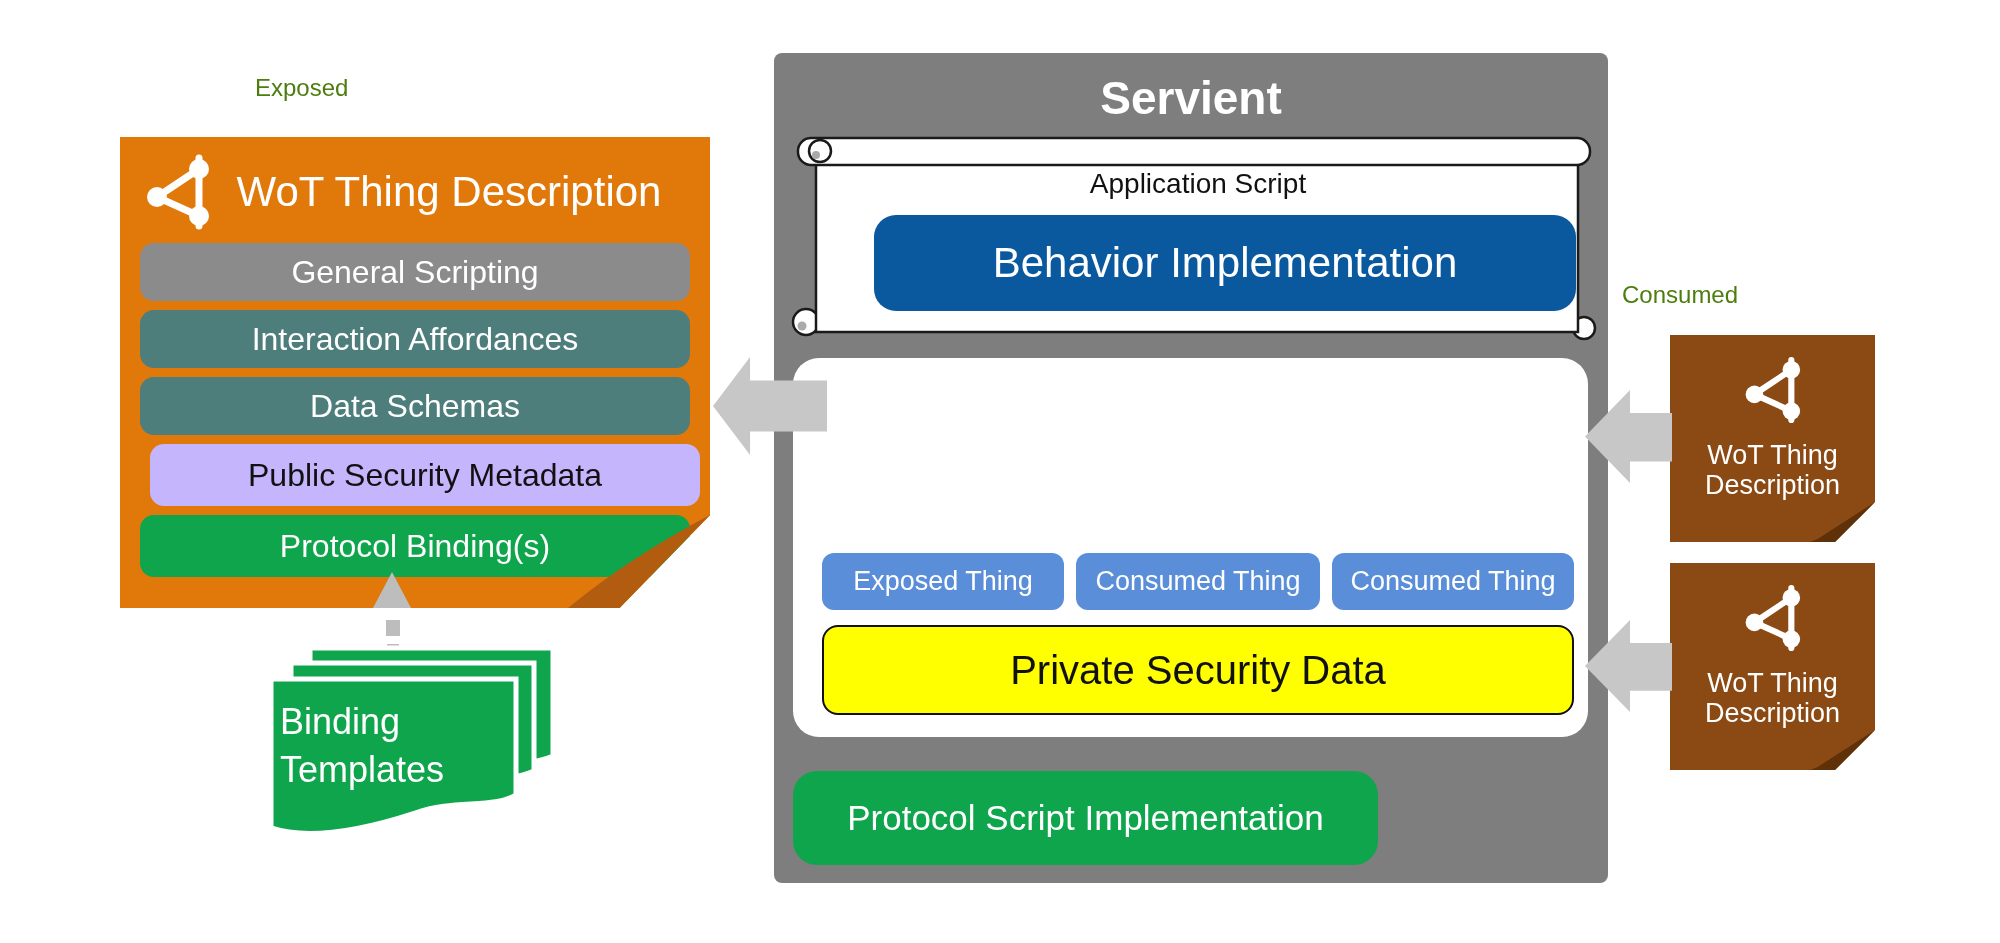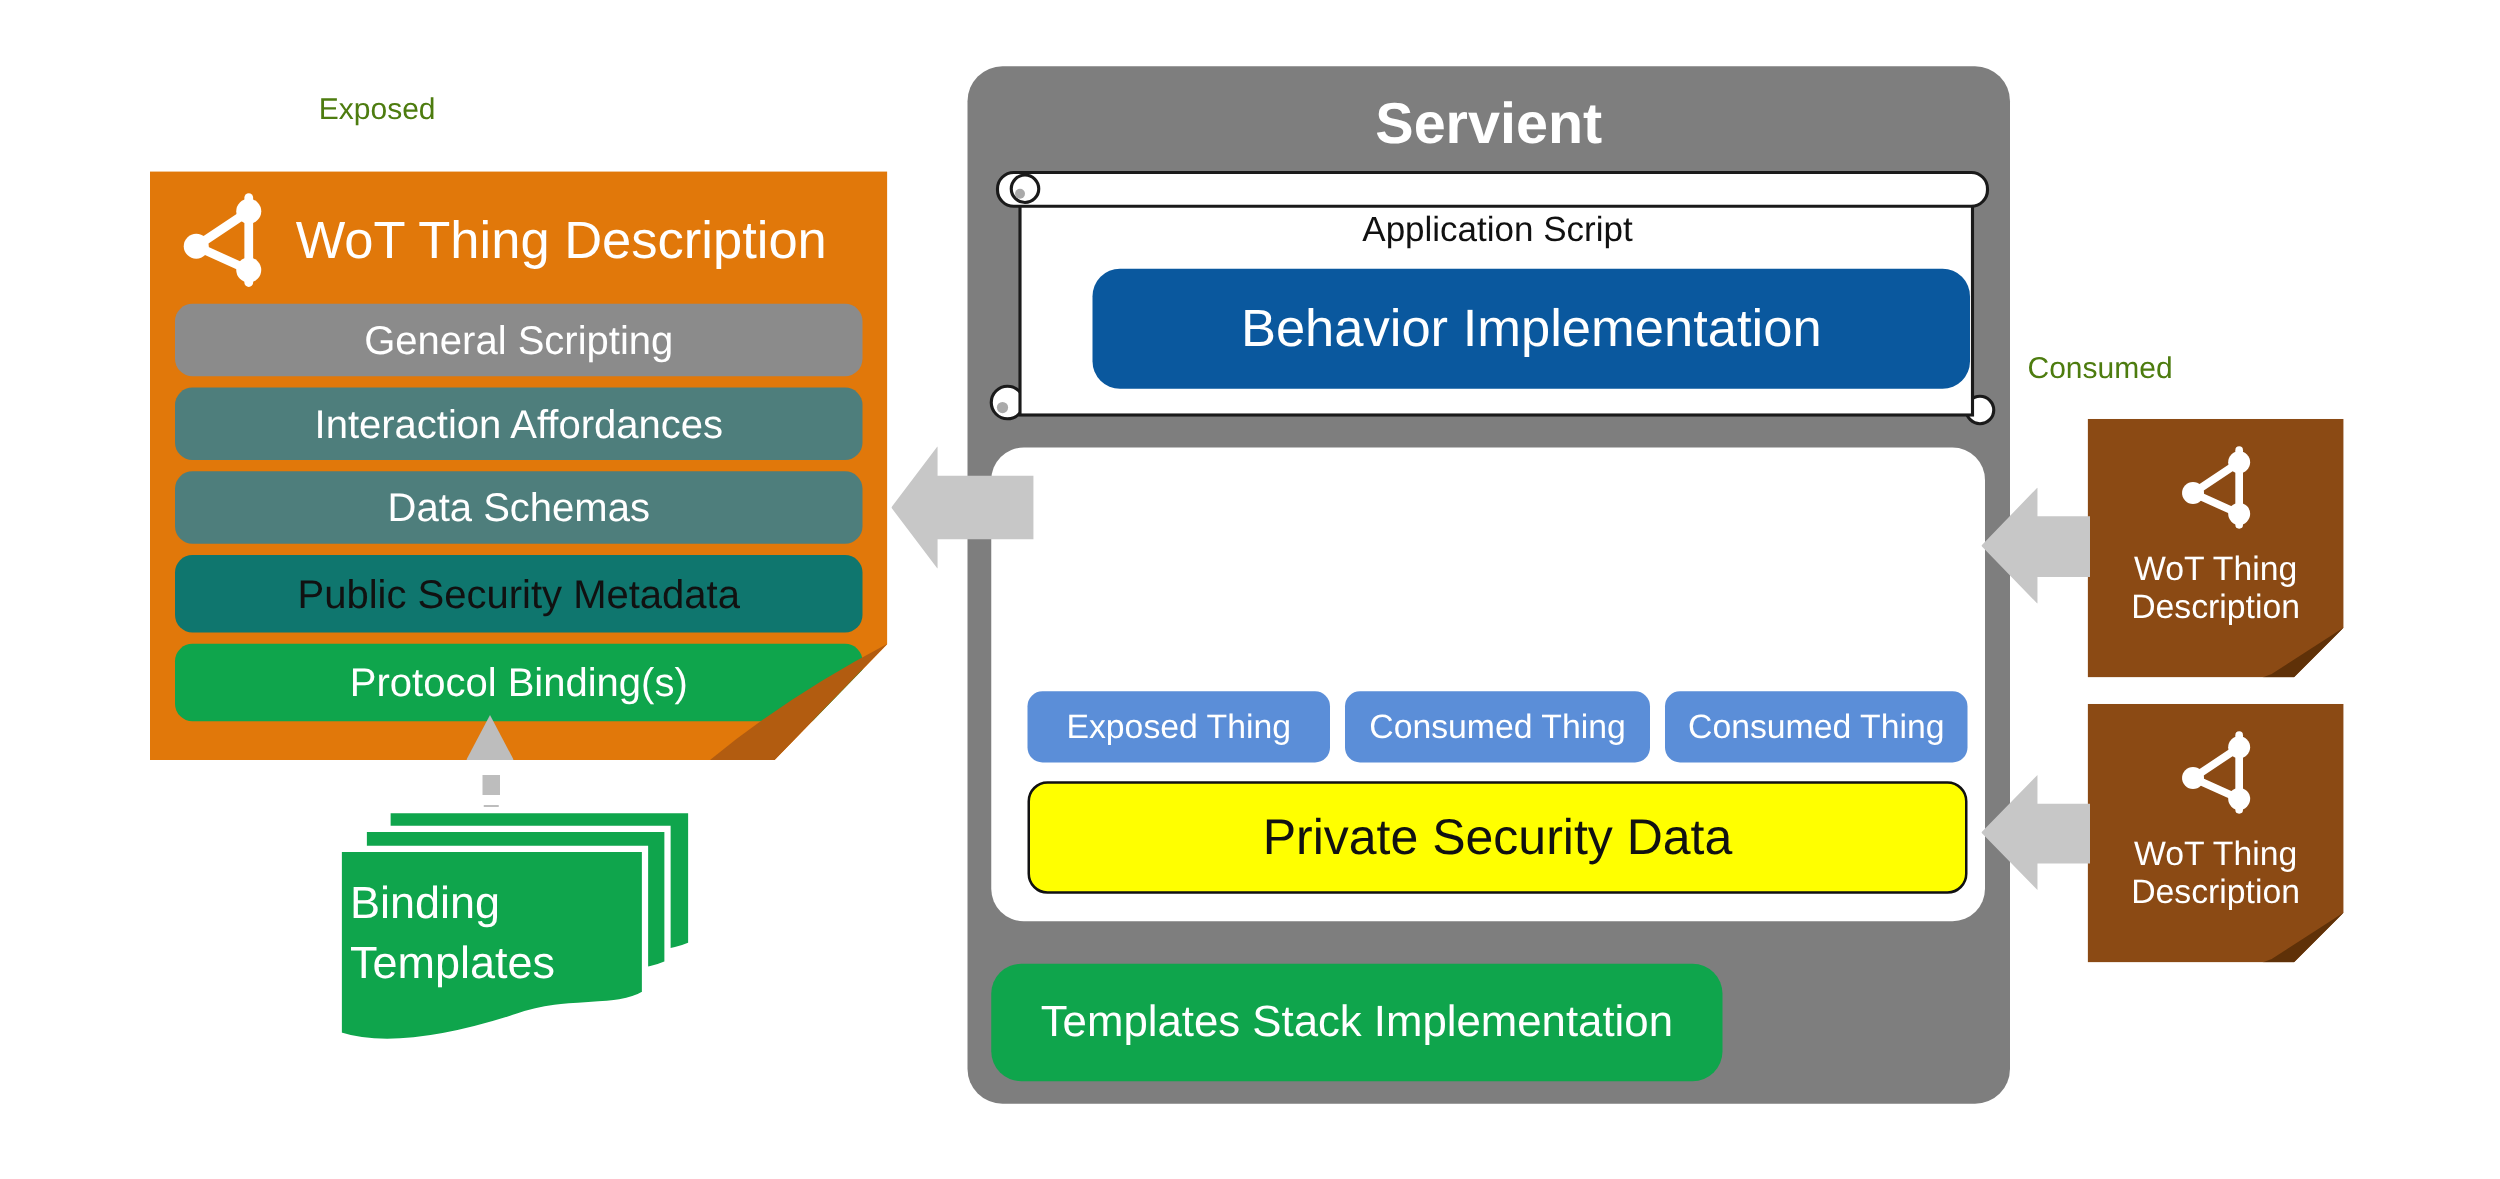--- a/index.html
+++ b/index.html
@@ -45,21 +45,21 @@
   #dash-head{left:373px;top:572px;width:38px;height:36px;clip-path:polygon(50% 0,100% 100%,0 100%);}
   #dash-1{left:386px;top:620px;width:14px;height:16px;}
   #dash-2{left:387px;top:644px;width:12px;height:5px;}
 
   
   #sheets-svg{left:250px;top:640px;}
   .sheet{fill:var(--c-green,#0fa54c);stroke:#fff;stroke-width:5;}
   #binding-label{left:280px;top:698px;width:228px;font-size:36px;line-height:1.32;color:#fff;}
 
   
-  #servient{left:774px;top:53px;width:834px;height:830px;border-radius:28px;background:var(--c-servient,#7e7e7e);}
+  #servient{left:774px;top:53px;width:834px;height:830px;border-radius:8px;background:var(--c-servient,#7e7e7e);}
   #servient-title{position:absolute;left:0;top:18px;width:100%;text-align:center;font-size:46px;font-weight:bold;color:#fff;}
   #scroll-svg{position:absolute;left:14px;top:79px;}
   .scroll-shape{fill:#fff;stroke:#1a1a1a;stroke-width:2.5;}
   #app-script-label{position:absolute;left:46px;top:115px;width:756px;text-align:center;font-size:28px;color:#111;}
   #behavior-box{position:absolute;left:66px;top:162px;width:702px;height:96px;border-radius:22px;
     background:var(--c-dark-blue,#0a589e);color:#fff;font-size:42px;margin-left:34px;}
   #runtime-box{position:absolute;left:19px;top:305px;width:795px;height:379px;border-radius:26px;background:#fff;}
   #runtime-title{position:absolute;left:0;top:14px;width:100%;text-align:center;font-size:33px;color:#111;}
   #api-box{position:absolute;left:29px;top:79px;width:752px;height:86px;border-radius:18px;
     background:var(--c-mid-blue,#5b8ed8);color:#fff;font-size:42px;}
@@ -113,21 +113,21 @@
         <circle cx="55" cy="11" r="10"></circle>
         <circle cx="55" cy="58" r="10"></circle>
         <circle cx="13" cy="39" r="10"></circle>
       </svg>
       <div id="td-title">WoT Thing Description</div>
     </div>
 
     <div class="td-bar" id="bar-0" style="background-color: rgb(139, 139, 139); color: rgb(255, 255, 255);">General Scripting</div>
     <div class="td-bar" id="bar-1" style="background-color: rgb(78, 126, 124); color: rgb(255, 255, 255);">Interaction Affordances</div>
     <div class="td-bar" id="bar-2" style="background-color: rgb(78, 126, 124); color: rgb(255, 255, 255);">Data Schemas</div>
-    <div class="td-bar" id="bar-3" style="background-color: #0f766e; color: rgb(17, 17, 17);">Public Security Metadata</div>
+    <div class="td-bar" id="bar-3" style="background-color: #c4b5fd; color: rgb(17, 17, 17); margin-left: 10px;">Public Security Metadata</div>
     <div class="td-bar" id="bar-4" style="background-color: rgb(15, 165, 76); color: rgb(255, 255, 255);">Protocol Binding(s)</div>
 
     <svg class="fold-svg" width="590" height="471" viewBox="0 0 590 471">
       <path class="flap-orange" d="M590 378 L500 471 L448 471 Q510 420 590 378 Z"></path>
     </svg>
   </div>
 
   <div class="abs dash-part" id="dash-head"></div>
   <div class="abs dash-part" id="dash-1"></div>
   <div class="abs dash-part" id="dash-2"></div>
@@ -160,21 +160,21 @@
     <div id="app-script-label">Application Script</div>
     <div id="behavior-box" class="ctr">Behavior Implementation</div>
 
     <div id="runtime-box">
       <div class="thing-box ctr" id="thing-0">Exposed Thing</div>
       <div class="thing-box ctr" id="thing-1">Consumed Thing</div>
       <div class="thing-box ctr" id="thing-2">Consumed Thing</div>
       <div id="private-security-box" class="ctr">Private Security Data</div>
     </div>
 
-    <div id="protocol-stack-box" class="ctr">Templates Stack Implementation</div>
+    <div id="protocol-stack-box" class="ctr">Protocol Script Implementation</div>
   </div>
 
   <div class="abs block-arrow" id="arrow-left"></div>
   <div class="abs block-arrow" id="arrow-right-1"></div>
   <div class="abs block-arrow" id="arrow-right-2"></div>
 
   <div class="abs section-label" style="left:1622px;top:281px;width:300px;">Consumed</div>
 
   <div class="abs brown-card" id="brown-card-1">
     <svg class="logo" width="58" height="64" viewBox="0 0 66 68">

